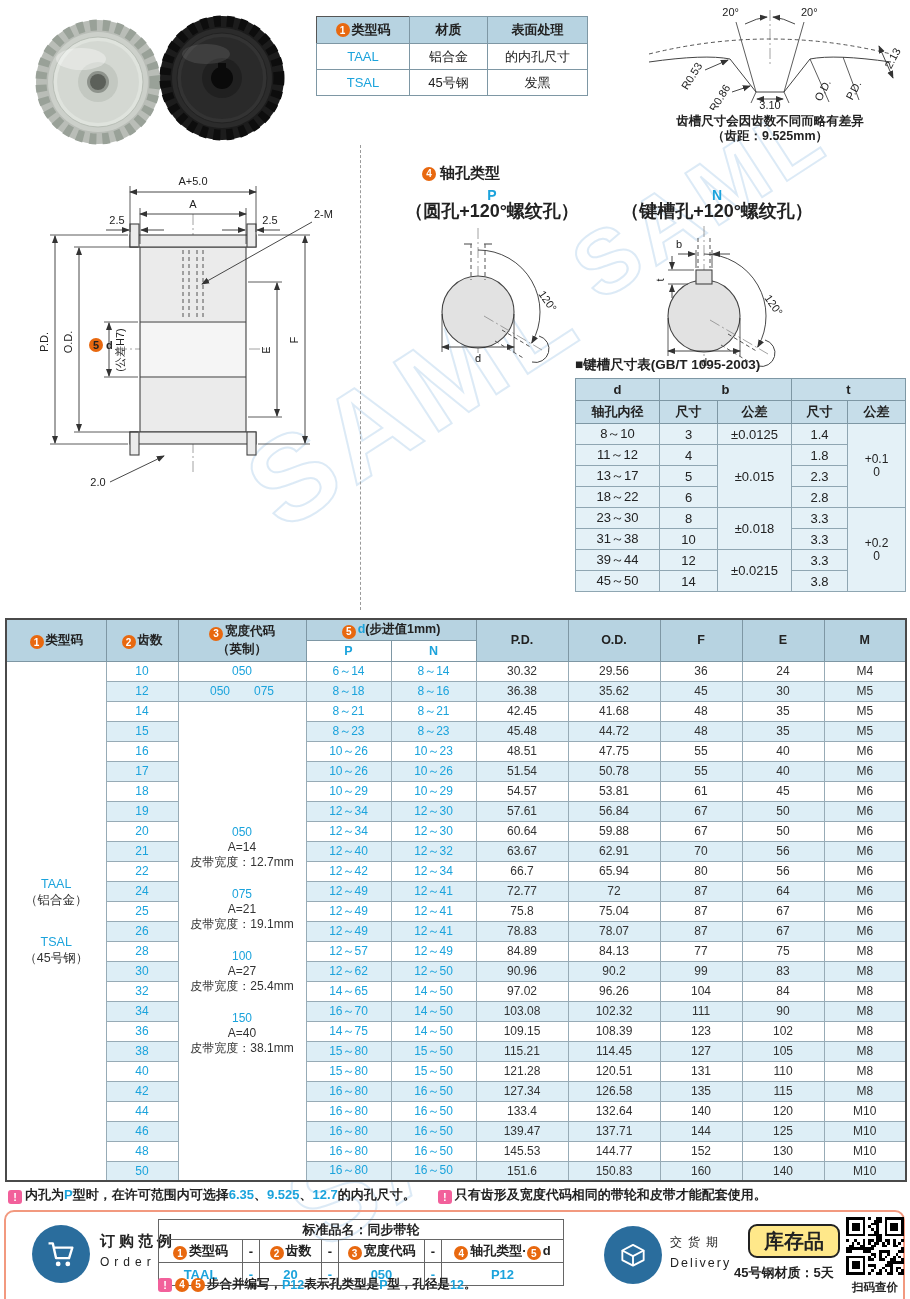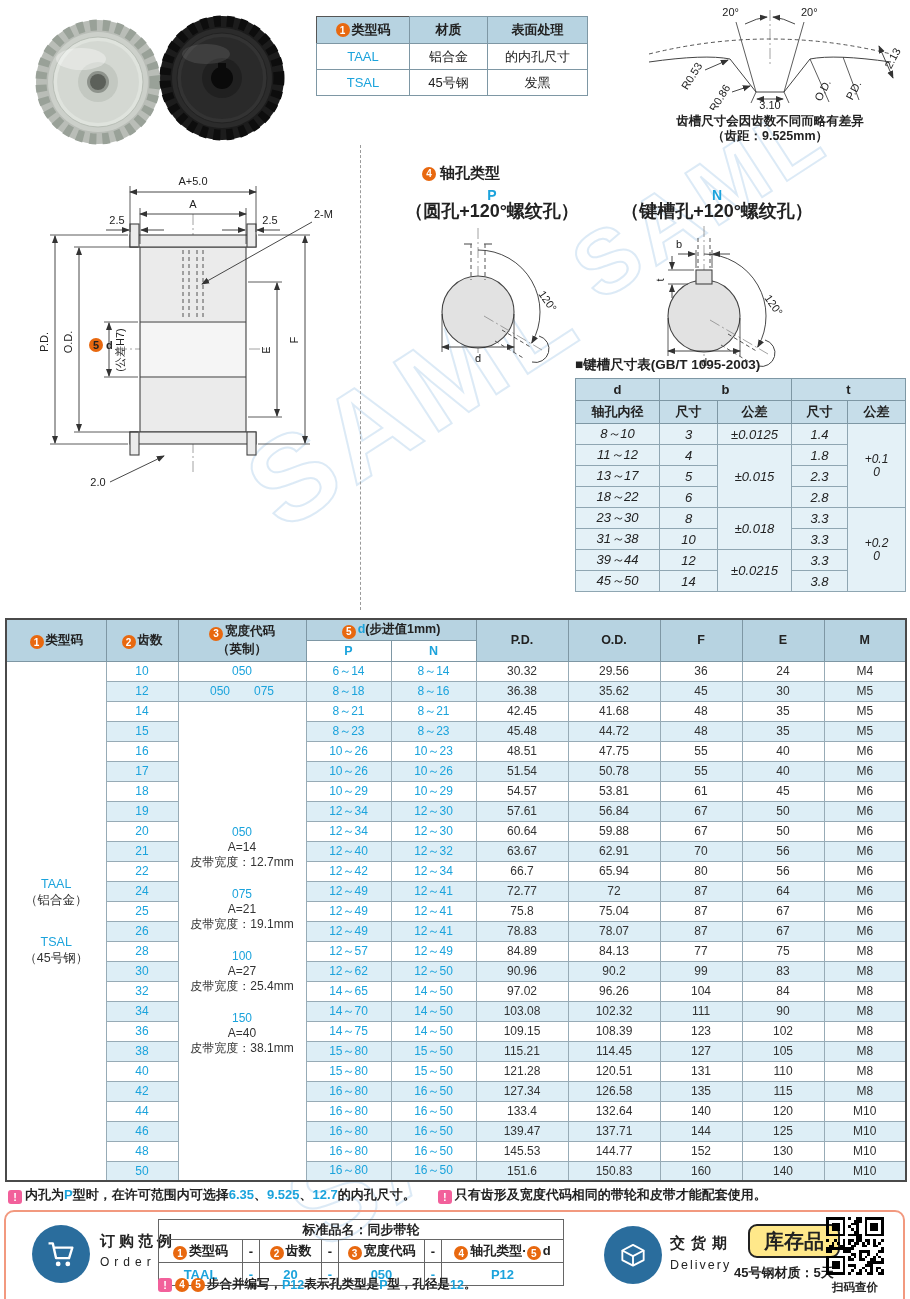--- a/index.html
+++ b/index.html
@@ -39,21 +39,21 @@
   .bore-p { left:398px; top:188px; width:188px; }
   .bore-n { left:618px; top:188px; width:198px; }
   .bore .bcode { font-size:14px; font-weight:bold; color:#1ba3dc; line-height:15px;}
   .bore .bdesc { font-size:18px; font-weight:bold; line-height:17px; }
 
   
   .keyway { position:absolute; left:575px; top:356px; width:398px; }
   .keyway .kw-title { font-size:13.5px; font-weight:bold; margin-bottom:4px; }
   .keyway table { border-collapse:collapse; width:330px; border:1.5px solid #4a4a4a; table-layout:fixed; }
   .keyway th { background:#c6dde9; border:1px solid #7e97a4; font-size:13px; padding:2px; height:22px;}
-  .keyway td { background:#e4f1f7; border:1px solid #8fa6b2; font-size:13px; text-align:center; height:21px;font-style:italic; }
+  .keyway td { background:#e4f1f7; border:1px solid #8fa6b2; font-size:13px; text-align:center; height:21px; }
   .keyway .tol2 { font-size:12px; line-height:13px; }
 
   
   .spec { position:absolute; left:5px; top:618px; }
   .spec table { border-collapse:collapse; width:900px; table-layout:fixed; border:2px solid #4a4a4a; }
   .spec th { background:#b7d3e1; border:1px solid #7e97a4; font-size:12.5px; font-weight:bold; height:21px; padding:0 2px;}
   .spec .subPN th { background:#fff; color:#1ba3dc; }
   .spec td { border:1px solid #97abb6; font-size:12px; text-align:center; height:20px; padding:0 2px; background:#fff;}
   .spec tr.alt td { background:#ddeef6; }
   .spec td.typecell, .spec td.widthcell { background:#fff; vertical-align:middle; }
@@ -80,27 +80,27 @@
   .ordertable { position:absolute; left:152px; top:7px;border-radius:15px; }
   .ordertable table { border-collapse:collapse; border:1.5px solid #666; table-layout:fixed; }
   .ordertable td,.ordertable th { border:1px solid #666; font-size:13px; text-align:center; height:23px; padding:0 2px;}
   .ordertable .ttl { font-weight:bold; height:20px; border-bottom:1px solid #666;}
   .ordertable .hd { font-weight:bold; white-space:nowrap;}
   .ordertable .vl { color:#1ba3dc; font-weight:bold; }
   .ordernote { position:absolute; left:152px; top:64px; font-size:12.5px; font-weight:bold;
                display:flex; align-items:center; }
   .dlv-icon { left:598px; top:14px; }
   .dlv-text { position:absolute; left:664px; top:22px; }
-  .dlv-text .cn { font-size:15px; font-weight:bold; letter-spacing:6px; }
+  .dlv-text .cn { font-size:12px; font-weight:normal; letter-spacing:6px; }
   .dlv-text .en { font-size:12.5px; letter-spacing:2px; margin-top:5px; }
   .stock { position:absolute; left:742px; top:12px; width:92px; height:34px; background:#ffe88a;
            border:2px solid #222; border-radius:9px; display:flex; align-items:center; justify-content:center;
            font-size:20px; font-weight:bold; }
   .stock-note { position:absolute; left:728px; top:52px; font-size:13px; font-weight:bold; }
-  .qrwrap { position:absolute; left:820px; top:5px; width:58px; text-align:center; }
+  .qrwrap { position:absolute; left:840px; top:5px; width:58px; text-align:center; }
   .qrwrap .qlabel { font-size:11.5px; font-weight:bold; margin-top:1px; }
 
   
   svg text { font-size:11px; fill:#222; font-family:inherit; }
   .thin  { stroke:#444; stroke-width:1; fill:none; }
   .dash  { stroke:#555; stroke-width:1; stroke-dasharray:4 3; fill:none; }
   .cdash { stroke:#8a8a8a; stroke-width:.8; stroke-dasharray:11 3 2 3; fill:none; }
   .ext   { stroke:#333; stroke-width:.8; }
   .dim   { stroke:#333; stroke-width:.9; fill:none; marker-start:url(#aS); marker-end:url(#aE); }
   .lead  { stroke:#333; stroke-width:.9; fill:none; marker-end:url(#aE); }
@@ -648,21 +648,21 @@
             <td class="blue">14～65</td>
             <td class="blue">14～50</td>
             <td class="dk">97.02</td>
             <td class="dk">96.26</td>
             <td class="dk">104</td>
             <td class="dk">84</td>
             <td class="dk">M8</td>
           </tr>
           <tr class="alt">
             <td class="blue">34</td>
-            <td class="blue">14～70</td>
+            <td class="blue">16～70</td>
             <td class="blue">14～50</td>
             <td class="dk">103.08</td>
             <td class="dk">102.32</td>
             <td class="dk">111</td>
             <td class="dk">90</td>
             <td class="dk">M8</td>
           </tr>
           <tr>
             <td class="blue">36</td>
             <td class="blue">14～75</td>

